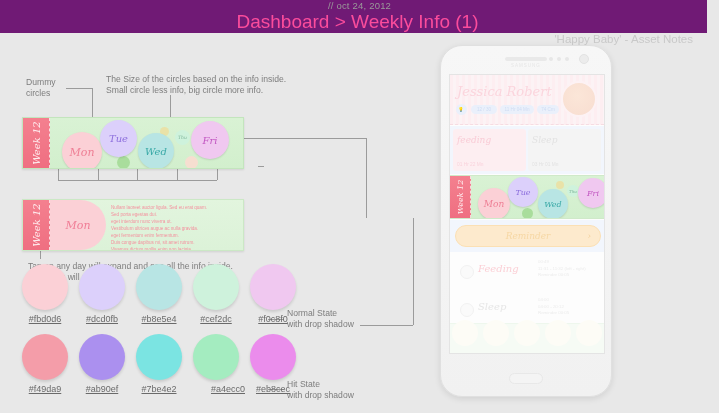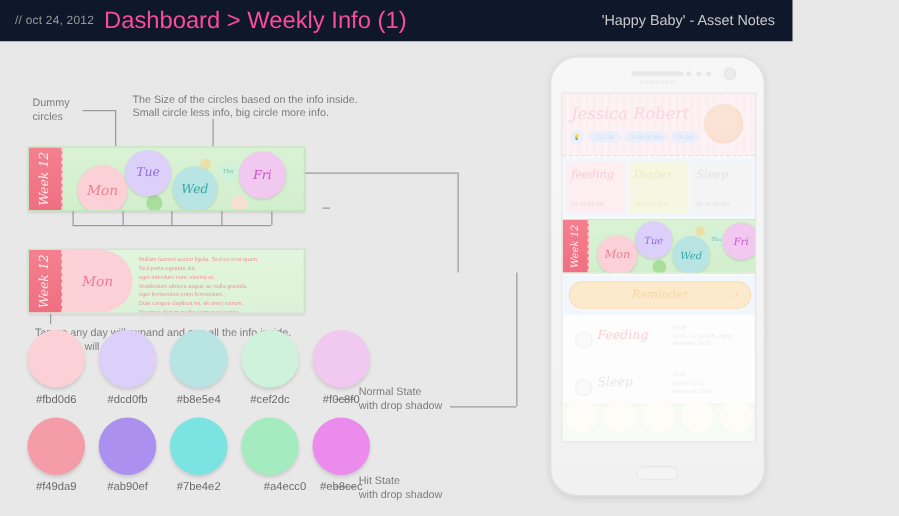--- a/index.html
+++ b/index.html
@@ -6,23 +6,23 @@
   body {
     width: 719px; height: 413px;
     background: #e8e8e8;
     font-family: "Liberation Sans", sans-serif;
     overflow: hidden;
     position: relative;
   }
 
   
   .topbar {
-    position: absolute; left: 0; top: 0; width: 634px; height: 33px;
-    background: #0f172a;
-    display: flex; align-items: center;
+    position: absolute; left: 0; top: 0; width: 707px; height: 33px;
+    background: #701a75;
+    display: flex; align-items: center; flex-direction: column;
   }
   .topbar-date {
     color: #9a9a9a; font-size: 9.5px; margin-left: 12px; letter-spacing: .2px;
   }
   .topbar-title {
     color: #fb4c9c; font-size: 19px; margin-left: 8px;
     font-family: "Liberation Sans", sans-serif; font-weight: 400;
   }
   .topbar-right {
     color: #c9c9c9; font-size: 11.5px; margin-left: auto; margin-right: 14px;
@@ -93,21 +93,21 @@
   .exp-text {
     position: absolute; left: 88px; top: 5px; width: 126px;
     color: #f4929f; font-size: 4.6px; line-height: 1.52;
   }
 
   
   .swatch-row { position: absolute; left: 22px; }
   .sw { position: absolute; width: 46px; height: 46px; border-radius: 50%;
         box-shadow: 0 2px 3px rgba(0,0,0,.13); }
   .sw-label { position: absolute; top: 50px; width: 58px; text-align: center;
-        font-size: 9px; color: #6a6a6a; }
+        font-size: 9px; color: #6a6a6a; text-decoration: underline; }
 
   
   .phone {
     position: absolute; left: 440px; top: 45px;
     width: 172px; height: 352px;
     background: linear-gradient(180deg,#f7f7f7 0%, #f1f1f1 100%);
     border: 1px solid #e0e0e0;
     border-radius: 22px;
     box-shadow: 0 2px 6px rgba(0,0,0,.10);
   }
@@ -324,24 +324,20 @@
       <div class="ps-badge" style="left:21px; width:26px;">12 / 30</div>
       <div class="ps-badge" style="left:50px; width:34px;">11 Hr 04 Mn</div>
       <div class="ps-badge" style="left:87px; width:22px;">74 Cm</div>
     </div>
 
     <div class="ps-cards">
       <div class="ps-card" style="background:#fdeef1;">
         <span class="ps-card-t" style="color:#f9ccd6;">feeding</span>
         <span class="ps-card-v" style="color:#f9d3dc;">01 Hr 22 Mn</span>
       </div>
-      <div class="ps-card" style="background:#f6f7e3;">
-        <span class="ps-card-t" style="color:#e7ecc2;">Diaper</span>
-        <span class="ps-card-v" style="color:#e7ecc2;">04 Hr 15 Mn</span>
-      </div>
       <div class="ps-card" style="background:#f4f4f4;">
         <span class="ps-card-t" style="color:#e2e2e2;">Sleep</span>
         <span class="ps-card-v" style="color:#e2e2e2;">03 Hr 01 Mn</span>
       </div>
     </div>
 
     <div class="ps-week">
       <div class="ps-week-tab">
         <span>Week 12</span>
       </div>

